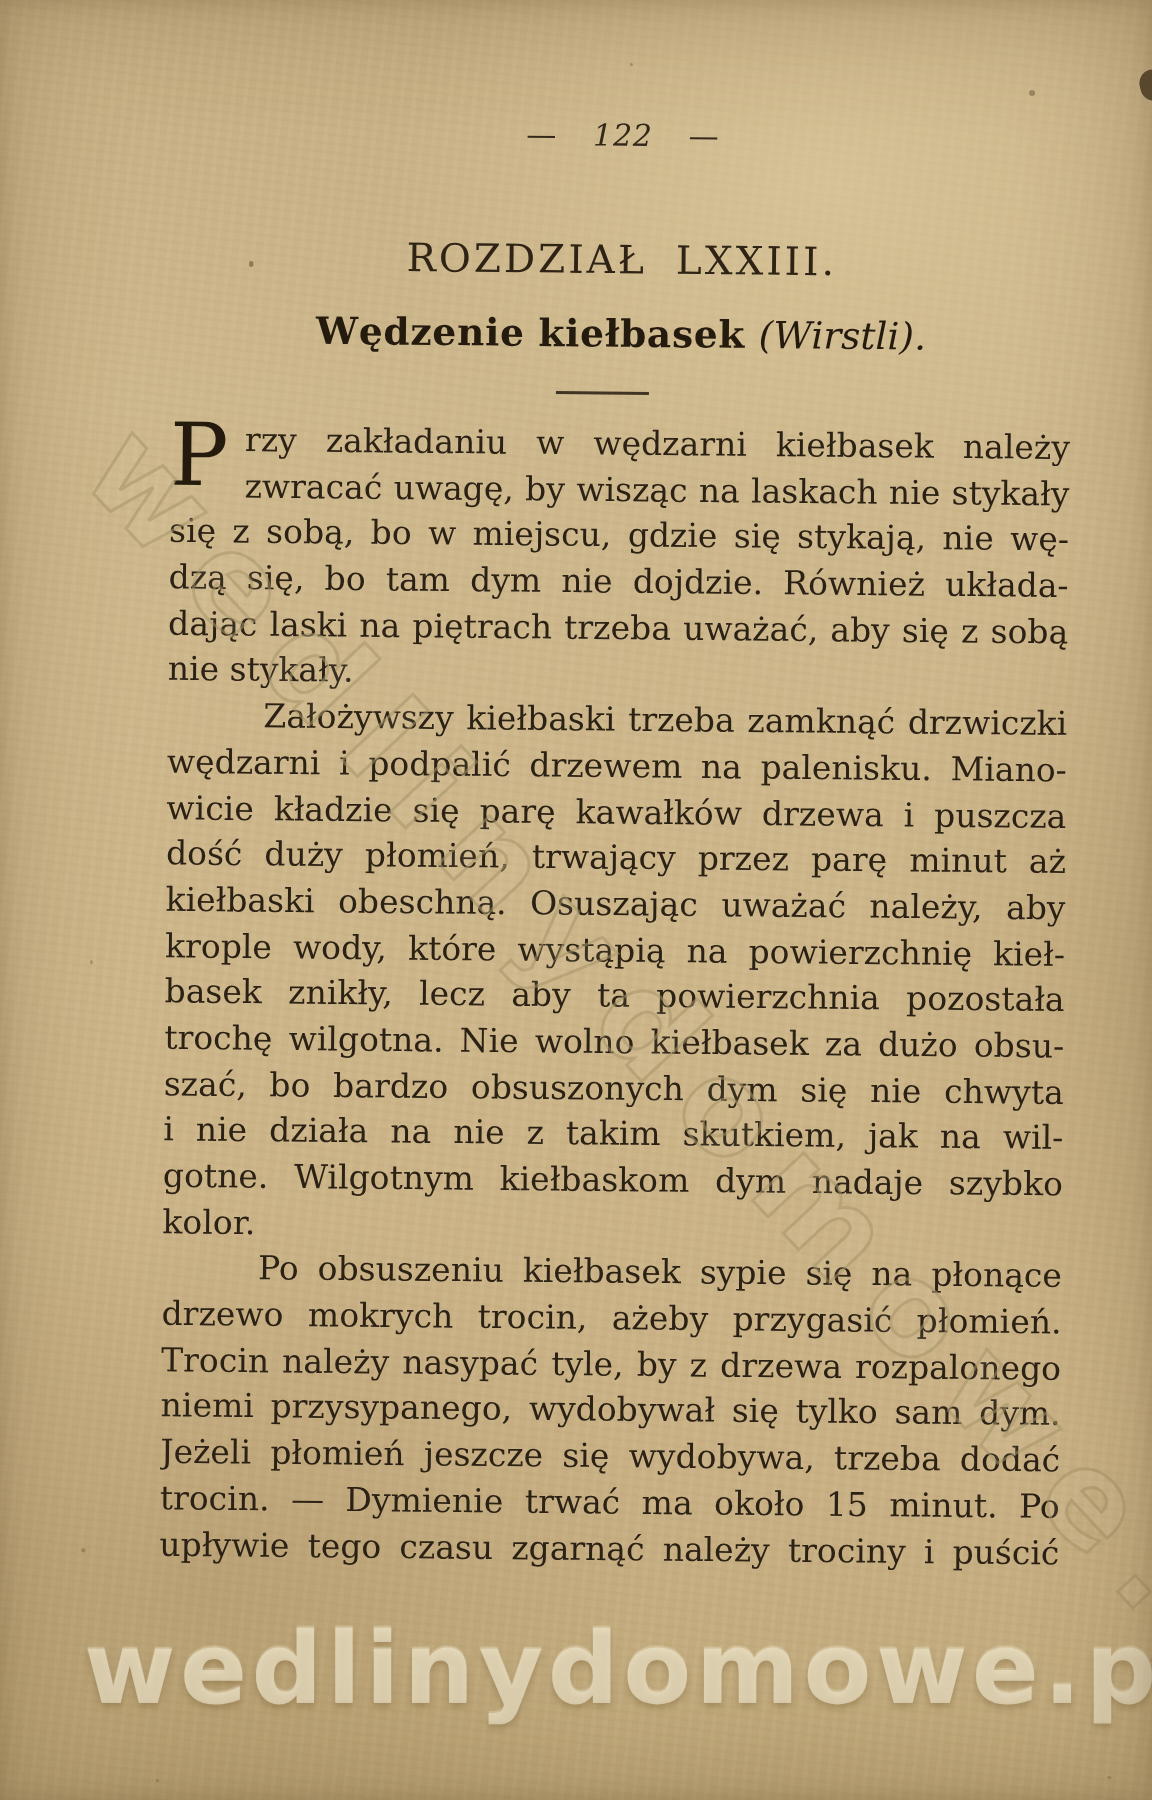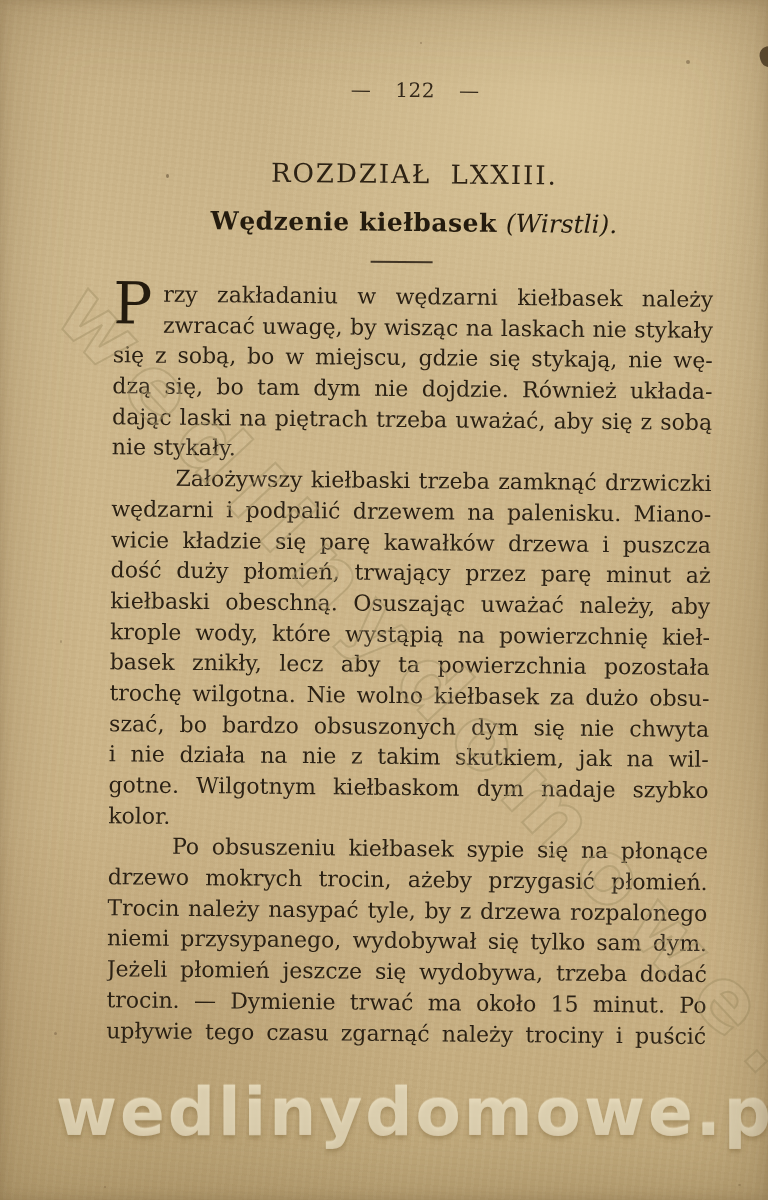--- a/index.html
+++ b/index.html
@@ -26,21 +26,21 @@
     position:absolute;inset:0;
     transform:rotate(0.55deg);
     transform-origin:400px 640px;
   }
 
   .pageno{
     position:absolute;top:79px;left:110px;width:600px;
     text-align:center;font-size:20px;line-height:22px;color:#33281a;
     letter-spacing:0.5px;
   }
-  .pageno .num{margin:0 24px;}
+  .pageno .num{margin:0 24px;font-style:italic;}
 
   .chapter-heading{
     position:absolute;top:160px;left:110px;width:600px;
     text-align:center;font-size:26px;line-height:28px;
     letter-spacing:2px;word-spacing:9px;color:#2e2315;
   }
 
   .chapter-title{
     position:absolute;top:207px;left:110px;width:600px;margin:0;
     text-align:center;font-size:25px;line-height:32px;color:#241b0e;

